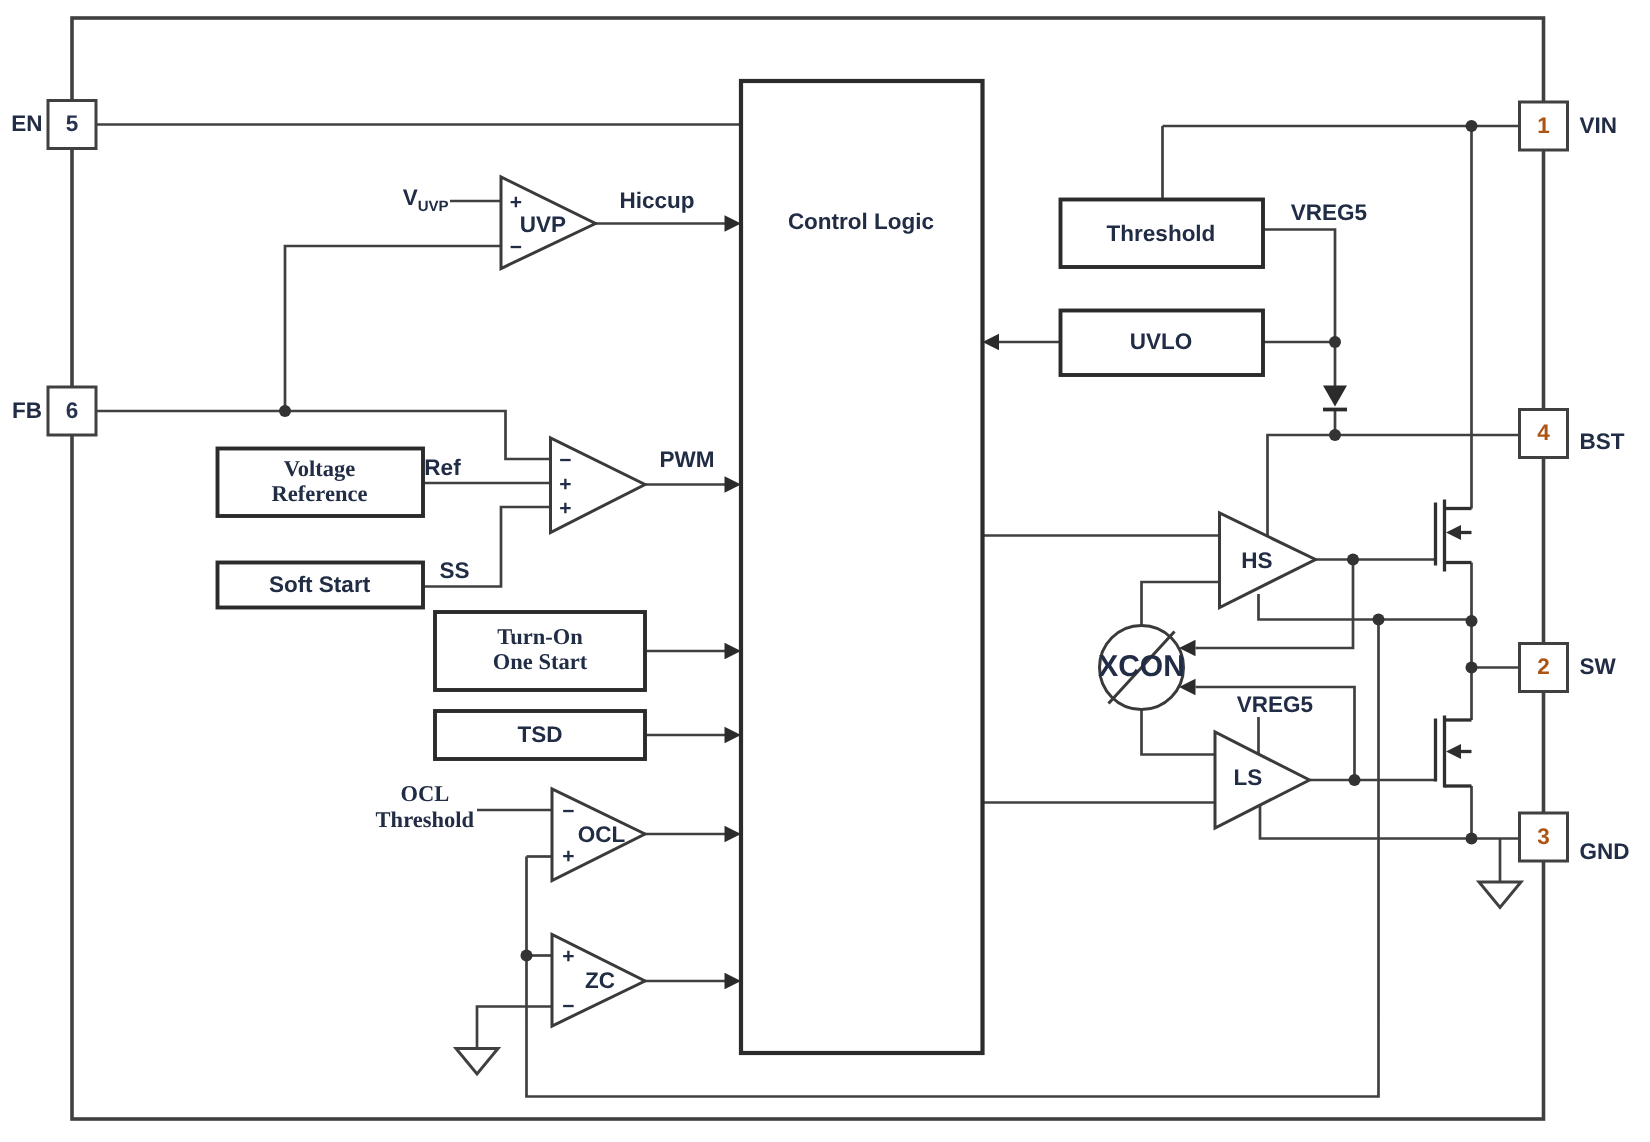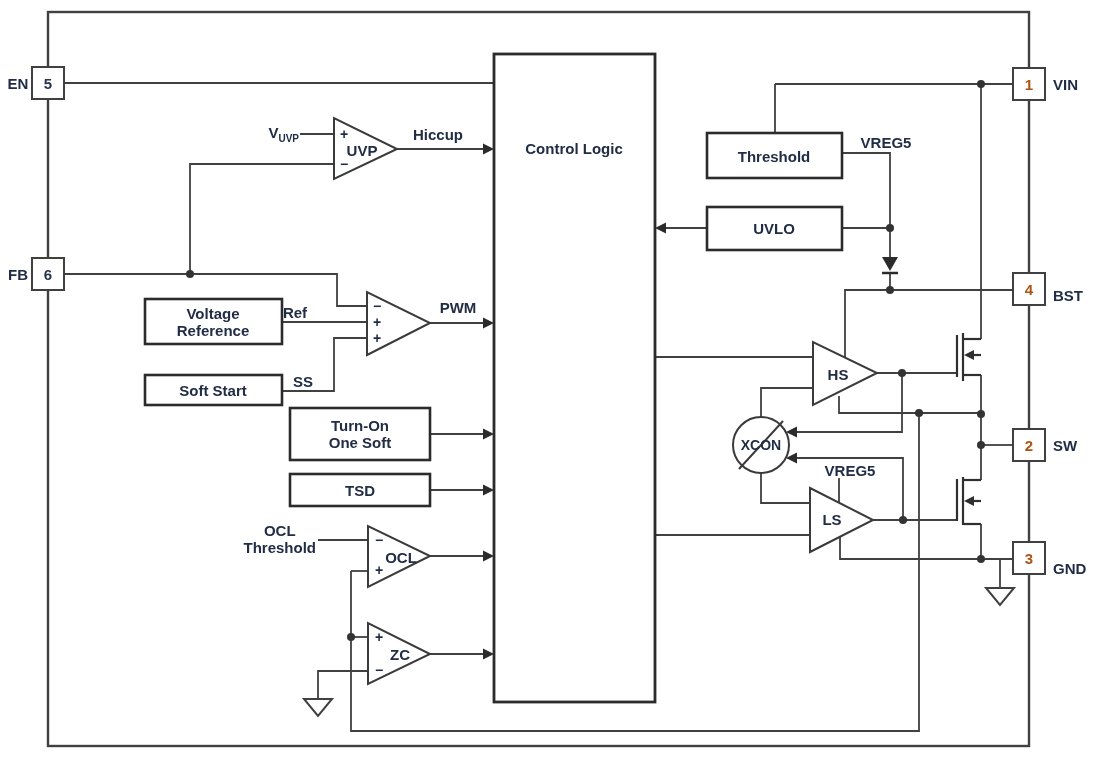--- a/index.html
+++ b/index.html
@@ -11,23 +11,23 @@
   .lbl{
     position:absolute;transform:translate(-50%,-50%);
     color:#212c45;font-size:15px;font-weight:bold;white-space:nowrap;
     line-height:17px;text-align:center;
   }
   .lbl-left{transform:translate(0,-50%);text-align:center;}
   .lbl-right{transform:translate(-100%,-50%);text-align:center;}
   .sign{font-size:14px;line-height:14px;}
   .pin-num-left{color:#28334f;}
   .pin-num-right{color:#ad5412;}
-  .small-label{font-size:14px;}
+  .small-label{font-size:20px;}
   .lbl sub{font-size:10px;font-weight:bold;}
-  .two-line span{display:block;}
+  .two-line span{display:block;font-family:Liberation Serif, serif;}
 </style>
 </head>
 <body>
 
 <div id="stage">
 
   <svg id="diagram-svg" width="1100" height="761" viewBox="0 0 1100 761">
 
     <g>
       <rect x="48" y="12" width="981" height="734" fill="none" stroke="#404040" stroke-width="2.4"></rect>
@@ -191,21 +191,21 @@
   <div class="lbl" style="left:213px;top:390px">Soft Start</div>
   <div class="lbl" style="left:303px;top:381px">SS</div>
 
   <div class="lbl sign" style="left:377px;top:306px">−</div>
   <div class="lbl sign" style="left:377px;top:322px">+</div>
   <div class="lbl sign" style="left:377px;top:338px">+</div>
   <div class="lbl" style="left:458px;top:307px">PWM</div>
 
   <div class="lbl two-line" style="left:360px;top:434px">
     <span>Turn-On</span>
-      <span>One Soft</span>
+      <span>One Start</span>
   </div>
   <div class="lbl" style="left:360px;top:490px">TSD</div>
 
   <div class="lbl lbl-right two-line" style="left:316px;top:539px">
     <span>OCL</span>
       <span>Threshold</span>
   </div>
   <div class="lbl" style="left:401px;top:557px">OCL</div>
   <div class="lbl sign" style="left:379px;top:540px">−</div>
   <div class="lbl sign" style="left:379px;top:570px">+</div>

